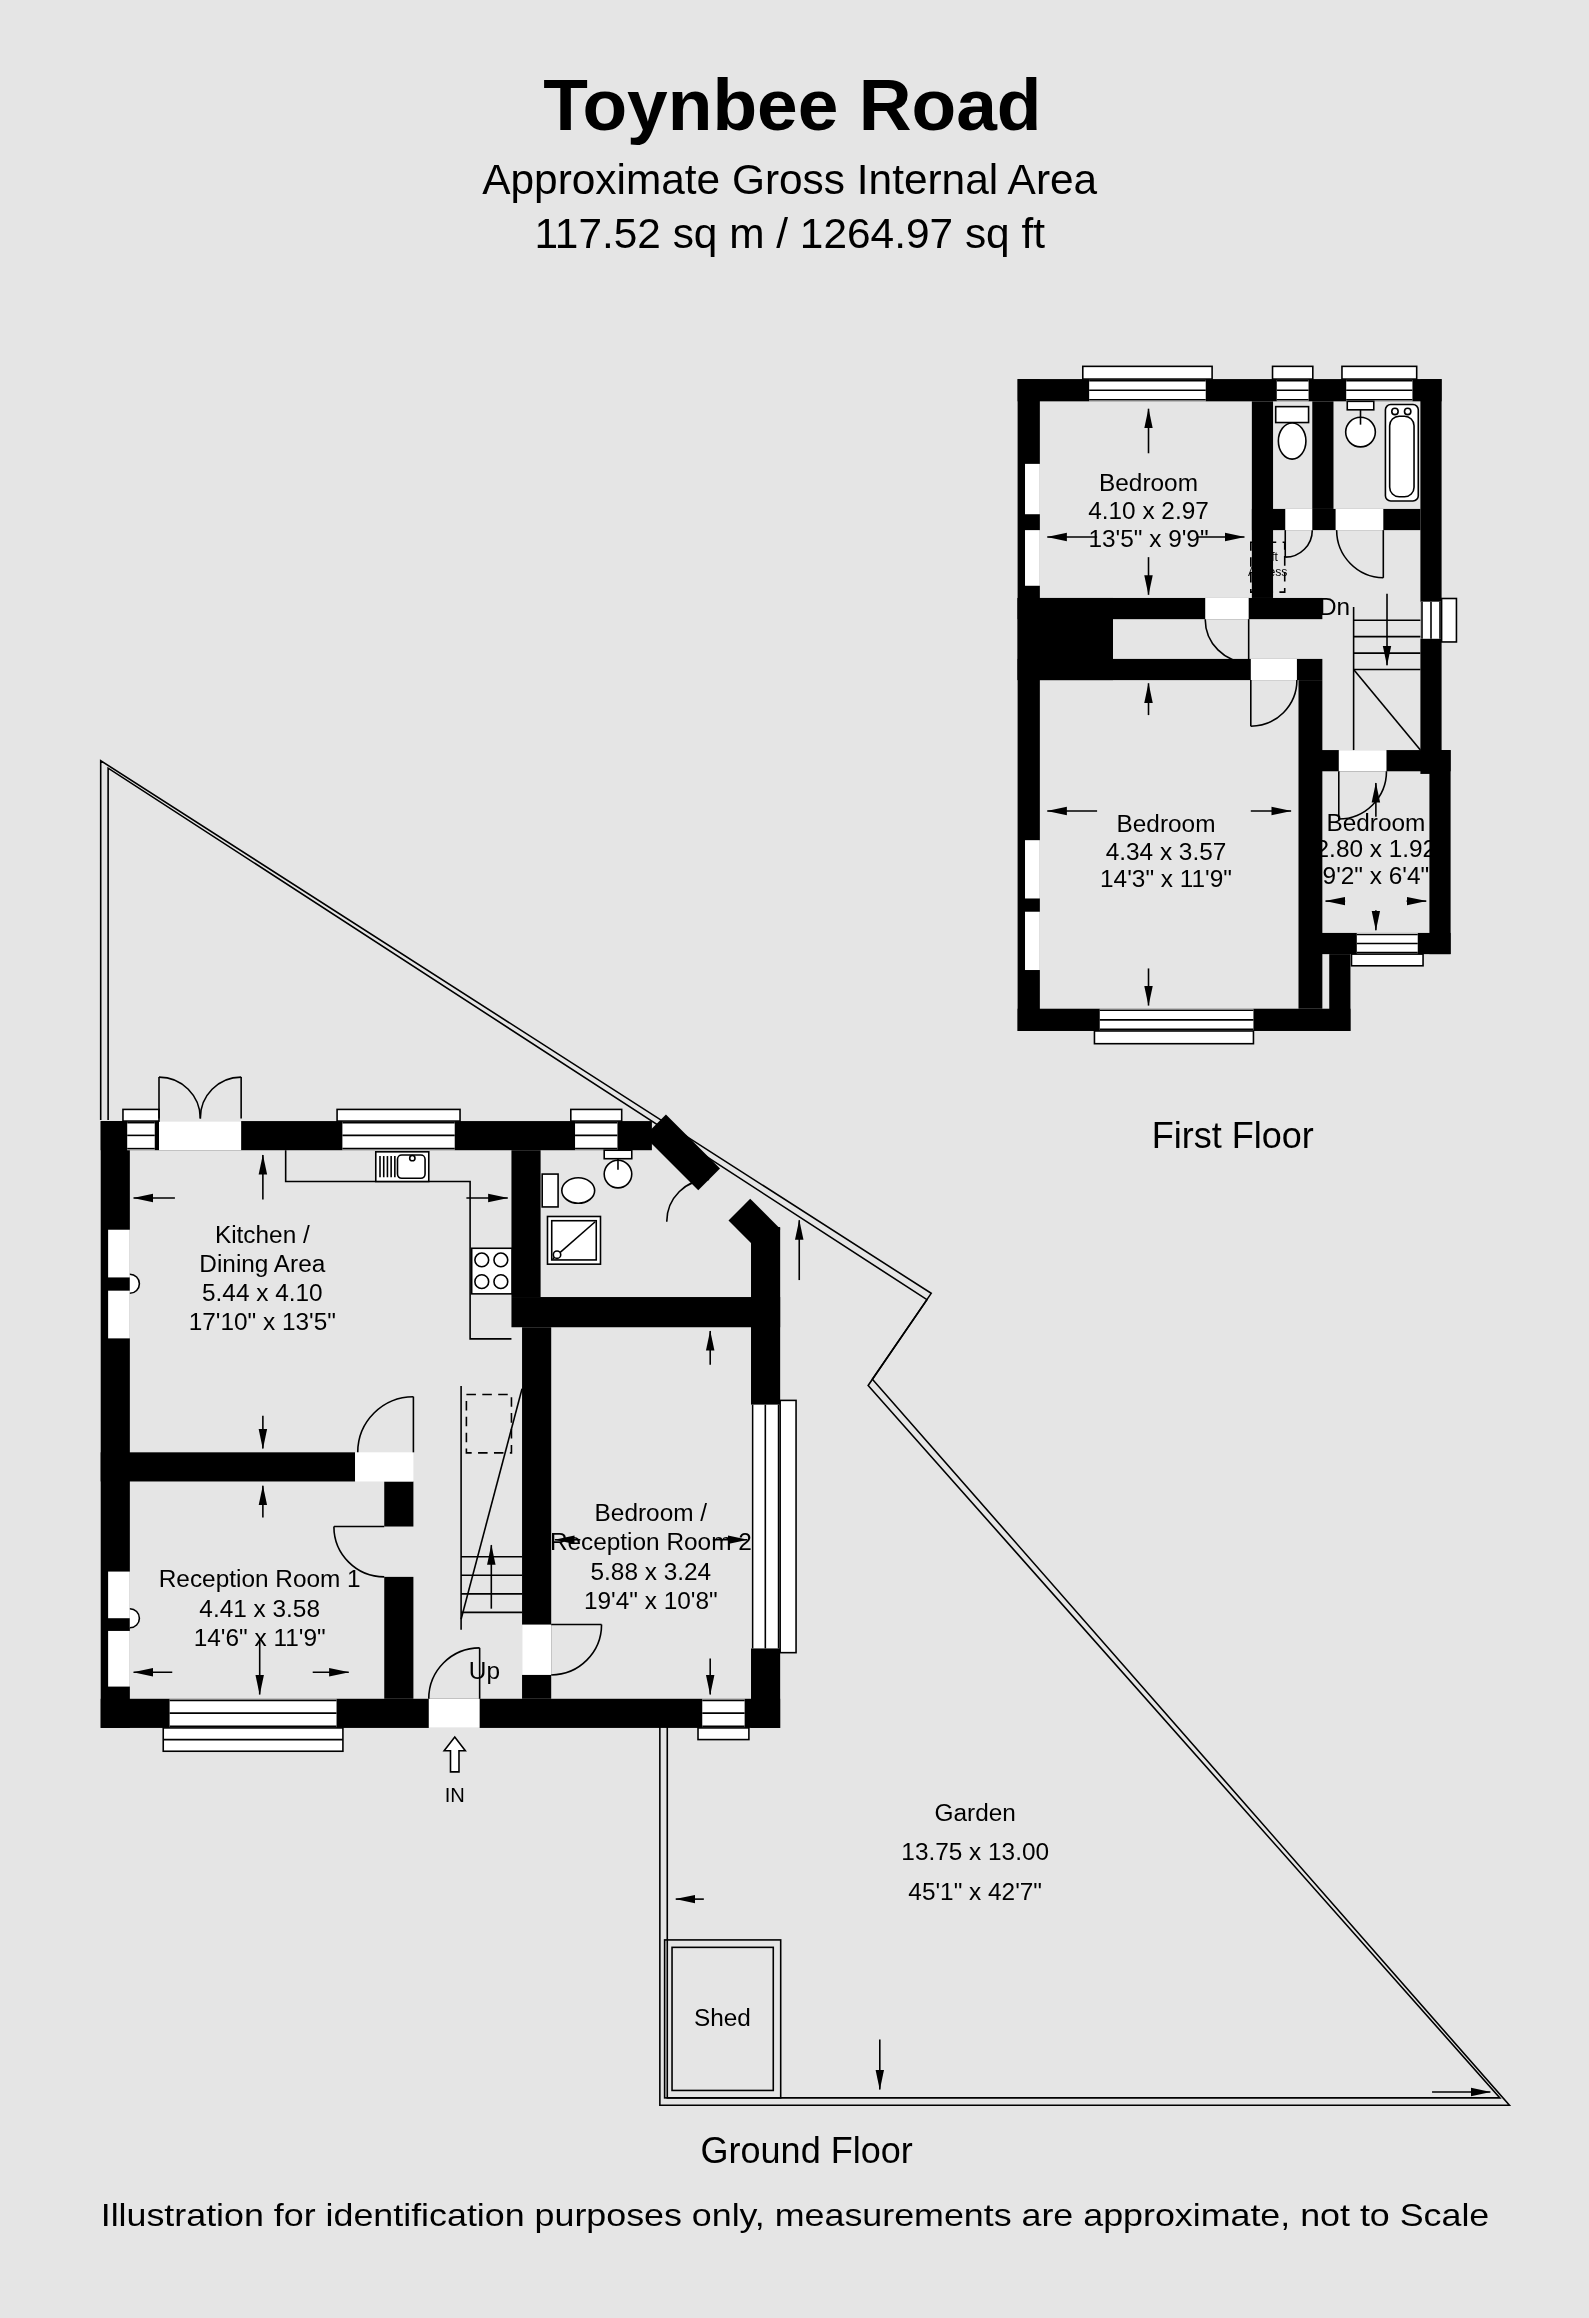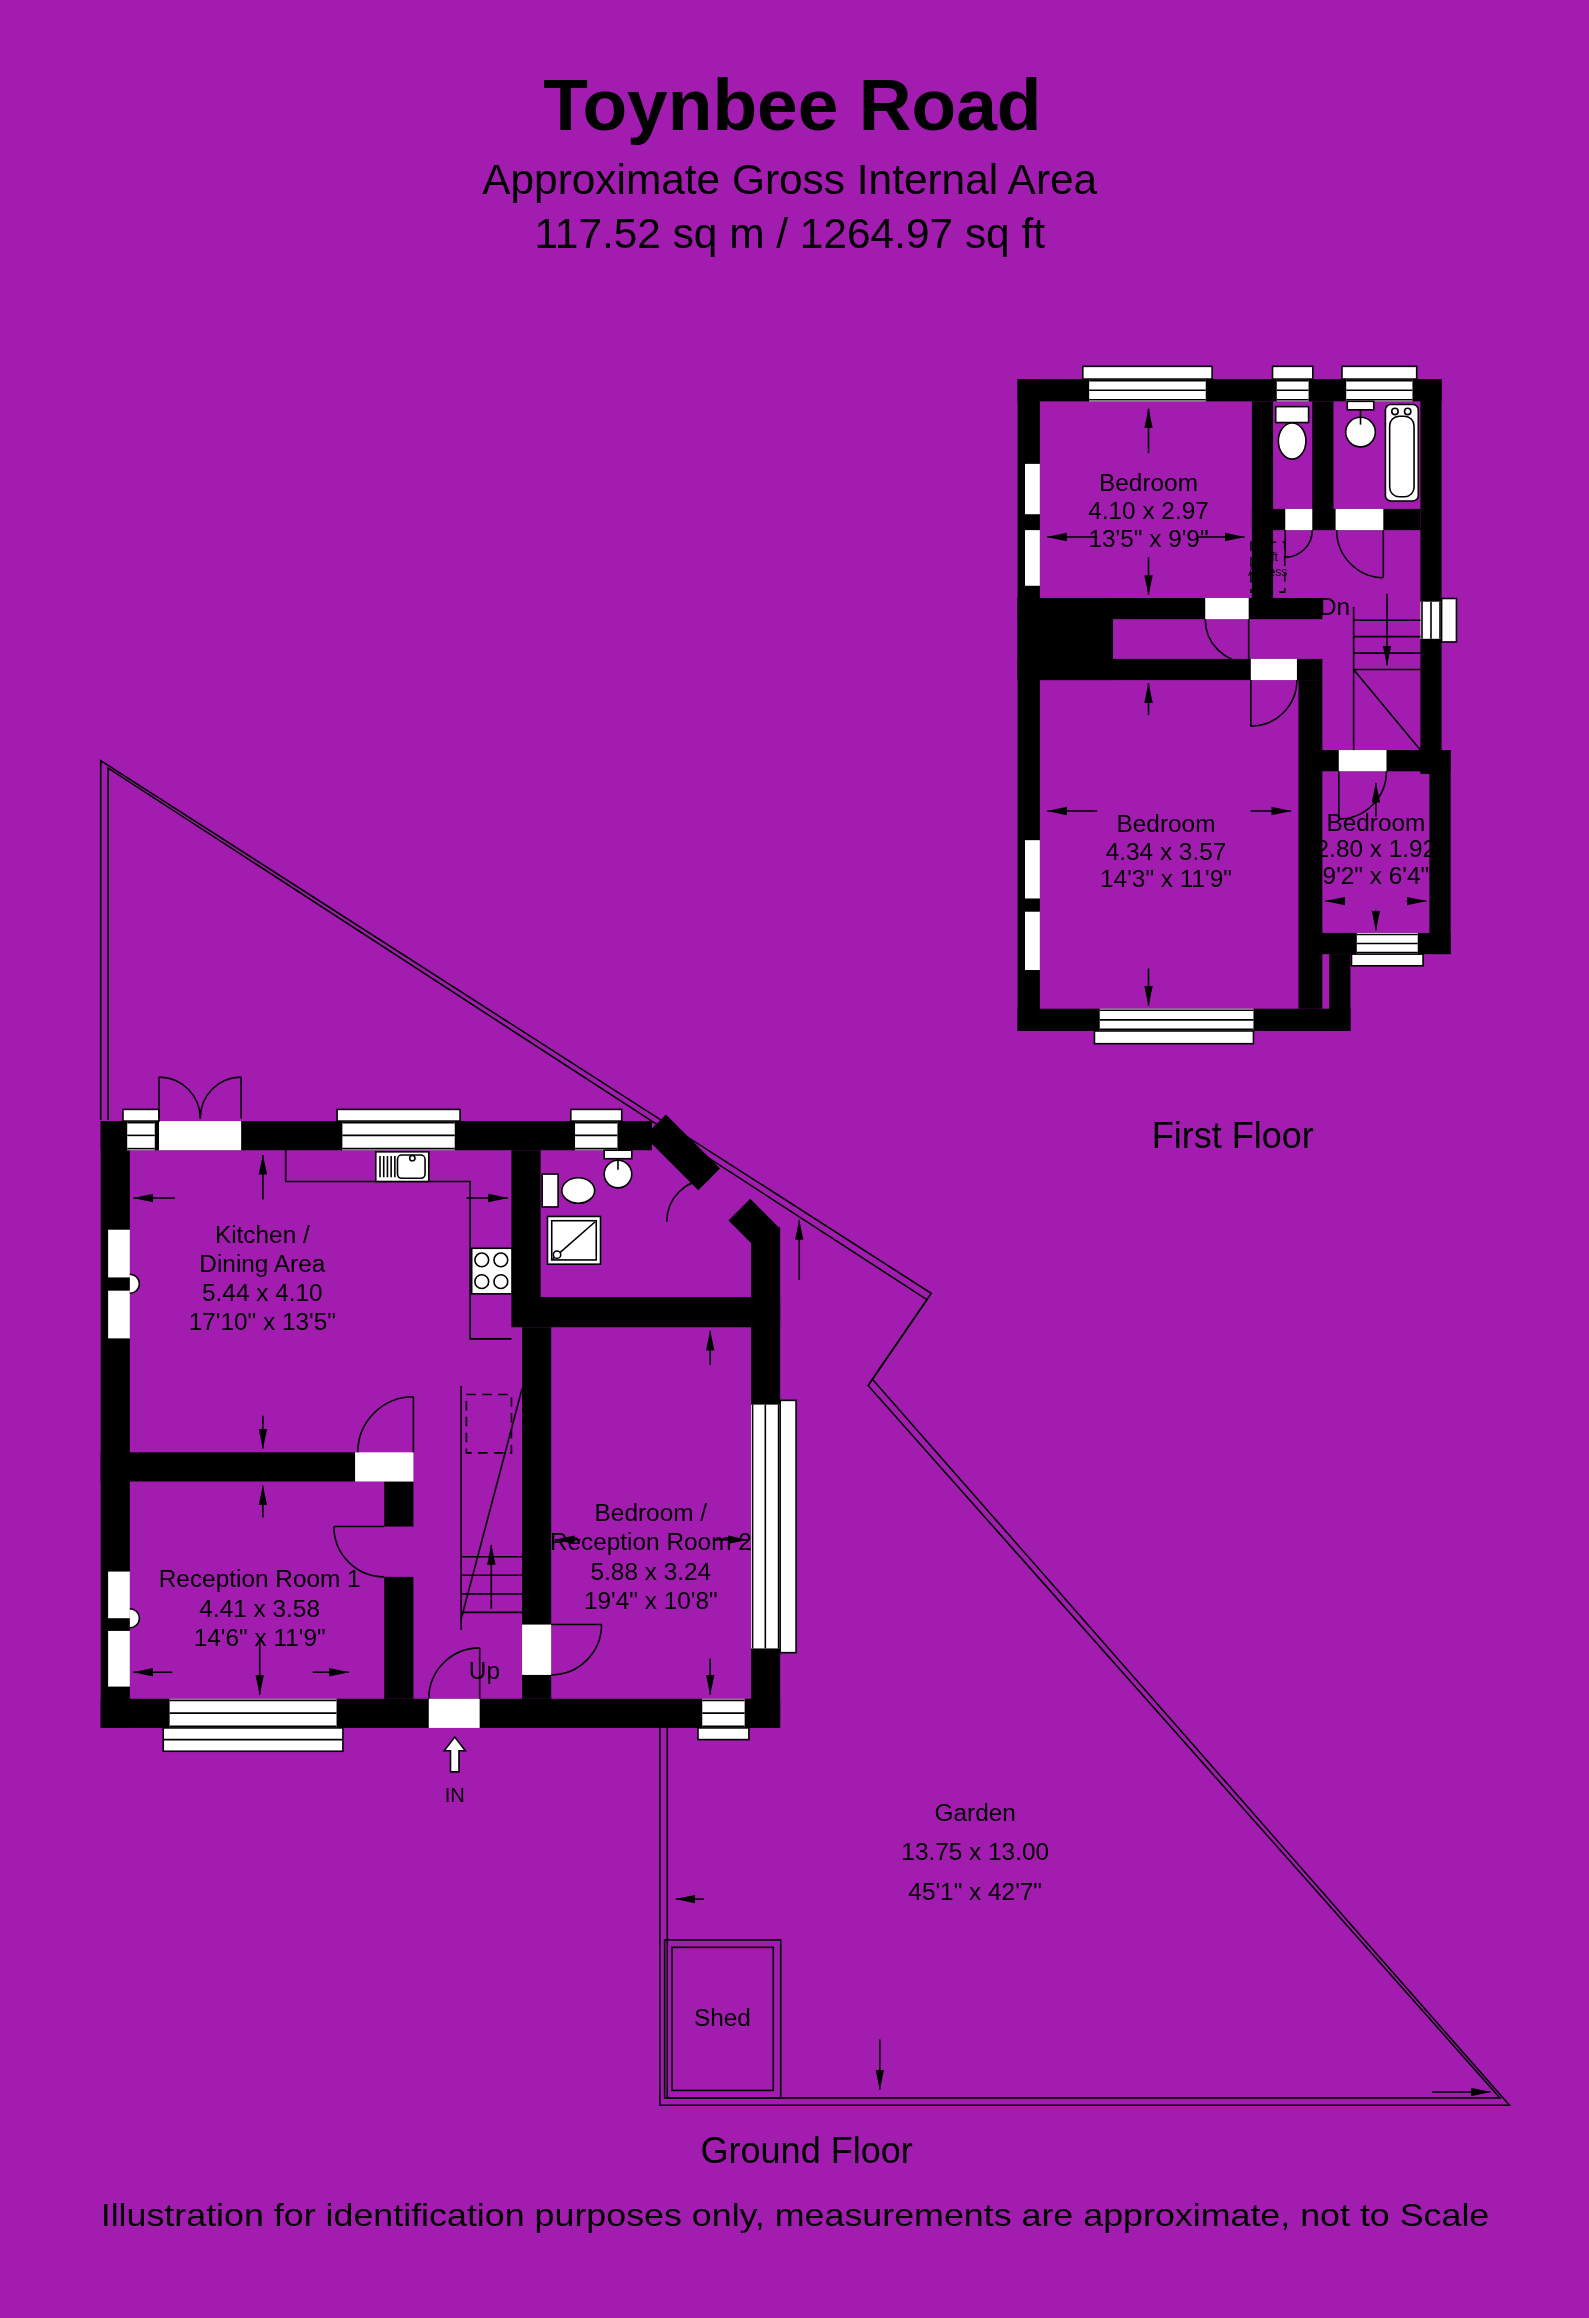--- a/index.html
+++ b/index.html
@@ -1,16 +1,16 @@
 <!DOCTYPE html>
 <html style="font-size:8.5px"><head>
 <meta charset="utf-8">
 <style>
   html,body{margin:0;padding:0;background:#ffffff;}
-  .page{position:relative;width:1590px;height:2319px;background:#a21caf;overflow:hidden;}
+  .page{position:relative;width:1590px;height:2319px;background:#e5e5e5;overflow:hidden;}
   svg{position:absolute;left:0;top:0;}
   svg text{font-family:"Liberation Sans", sans-serif;fill:#000;}
   .t-title{font-size:138px;font-weight:bold;}
   .t-sub{font-size:80px;}
   .t-floor{font-size:68px;}
   .t-room{font-size:46px;}
   .t-small{font-size:23px;}
   .t-stair{font-size:46px;}
   .t-in{font-size:38px;}
   .t-foot{font-size:58px;}

